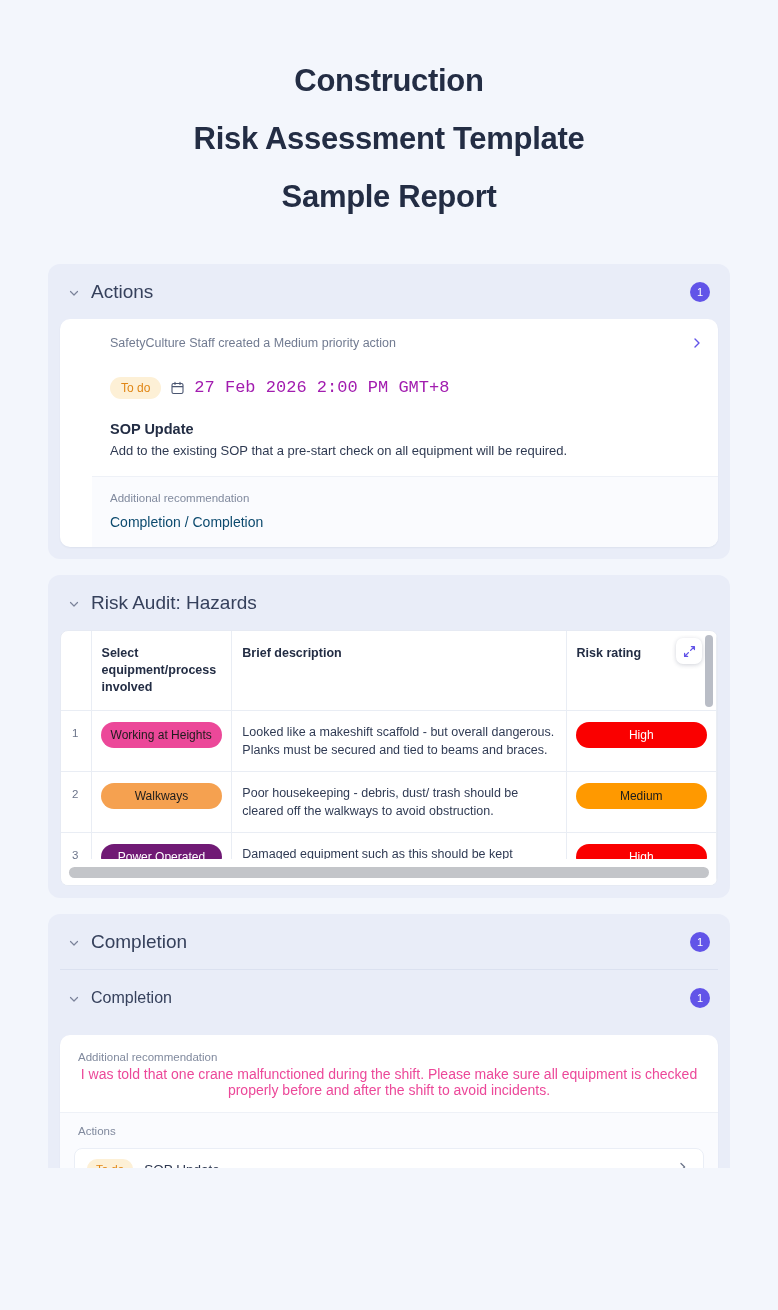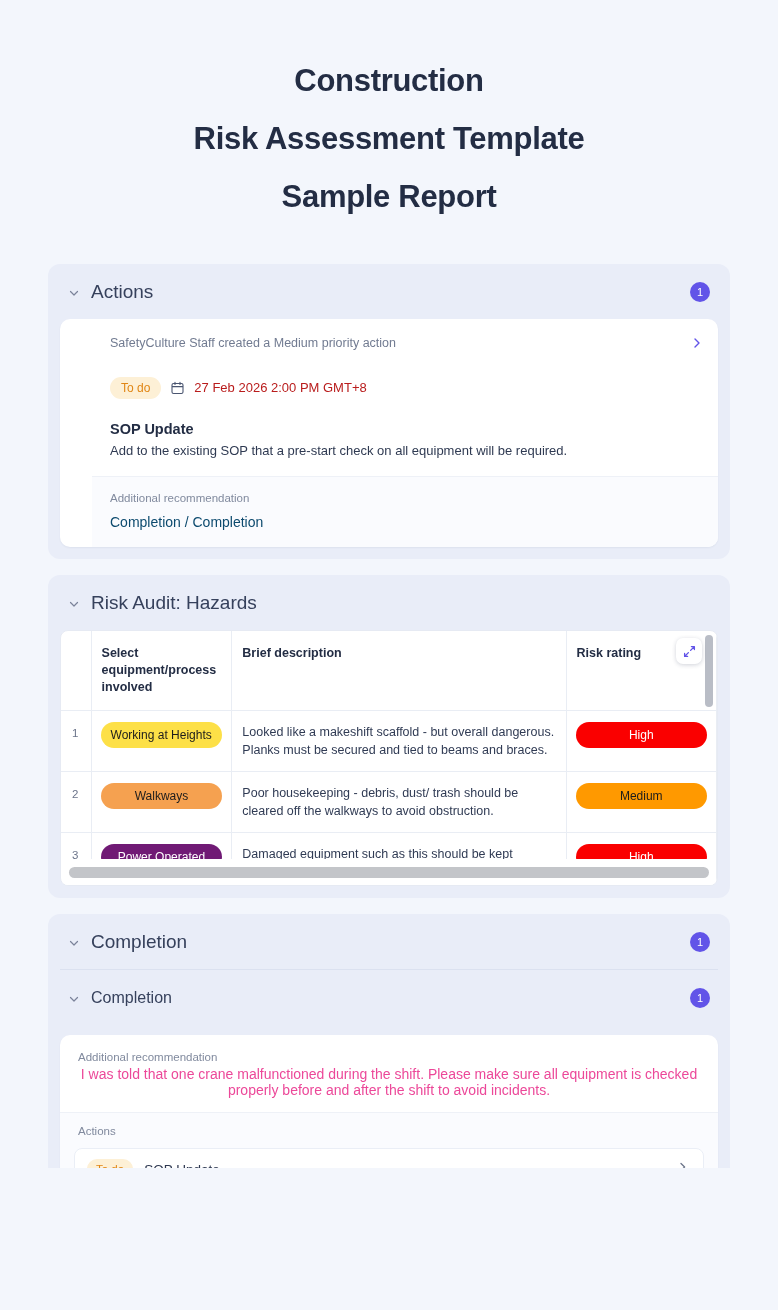--- a/index.html
+++ b/index.html
@@ -64,21 +64,21 @@
     position: absolute; right: 14px; top: 16px;
     color: #6254e8; width: 14px; height: 16px;
   }
   .ac-meta { display: flex; align-items: center; gap: 10px; margin-top: 26px; }
   .pill-todo {
     background: #fdf0d6; color: #e08615;
     font-size: 12px; padding: 4px 11px; border-radius: 11px;
     line-height: 14px;
   }
   .cal-ico { width: 13px; height: 14px; color: #4a5570; flex:0 0 13px; }
-  .ac-date { font-size: 13px; color: #b91c1c; line-height: 16px; }
+  .ac-date { font-size: 17px; color: #a21caf; line-height: 16px; font-family: Liberation Mono, monospace; }
   .ac-h { font-size: 14.5px; color: #232d44; font-weight: bold; margin-top: 21px; line-height: 18px; }
   .ac-p { font-size: 13px; color: #2f3a52; margin-top: 4px; line-height: 18px; }
   .ac-foot {
     border-top: 1px solid #eef1f7;
     background: #fafbfe;
     padding: 14px 18px 16px;
   }
   .ac-lbl { font-size: 11.5px; color: #818a9e; line-height: 15px; }
   .ac-val { font-size: 14px; color: #0c4a6e; margin-top: 7px; line-height: 18px; }
 
@@ -250,21 +250,21 @@
             <th class="c-idx"></th>
             <th class="c-eq">Select equipment/process involved</th>
             <th class="c-de">Brief description</th>
             <th class="c-rr">Risk rating</th>
           </tr>
         </thead>
         <tbody>
           <tr>
             <td class="c-idx">1</td>
             <td class="c-eq">
-              <span class="tag" style="background: #fde047; color: rgb(28, 28, 28);">Working at Heights</span>
+              <span class="tag" style="background: #ec4899; color: rgb(28, 28, 28);">Working at Heights</span>
             </td>
             <td class="c-de">Looked like a makeshift scaffold - but overall dangerous. Planks must be secured and tied to beams and braces.</td>
             <td class="c-rr">
               <span class="rtag" style="background: rgb(250, 0, 0); color: rgb(255, 255, 255);">High</span>
             </td>
           </tr>
           <tr>
             <td class="c-idx">2</td>
             <td class="c-eq">
               <span class="tag center" style="background: rgb(245, 161, 80); color: rgb(28, 28, 28);">Walkways</span>

